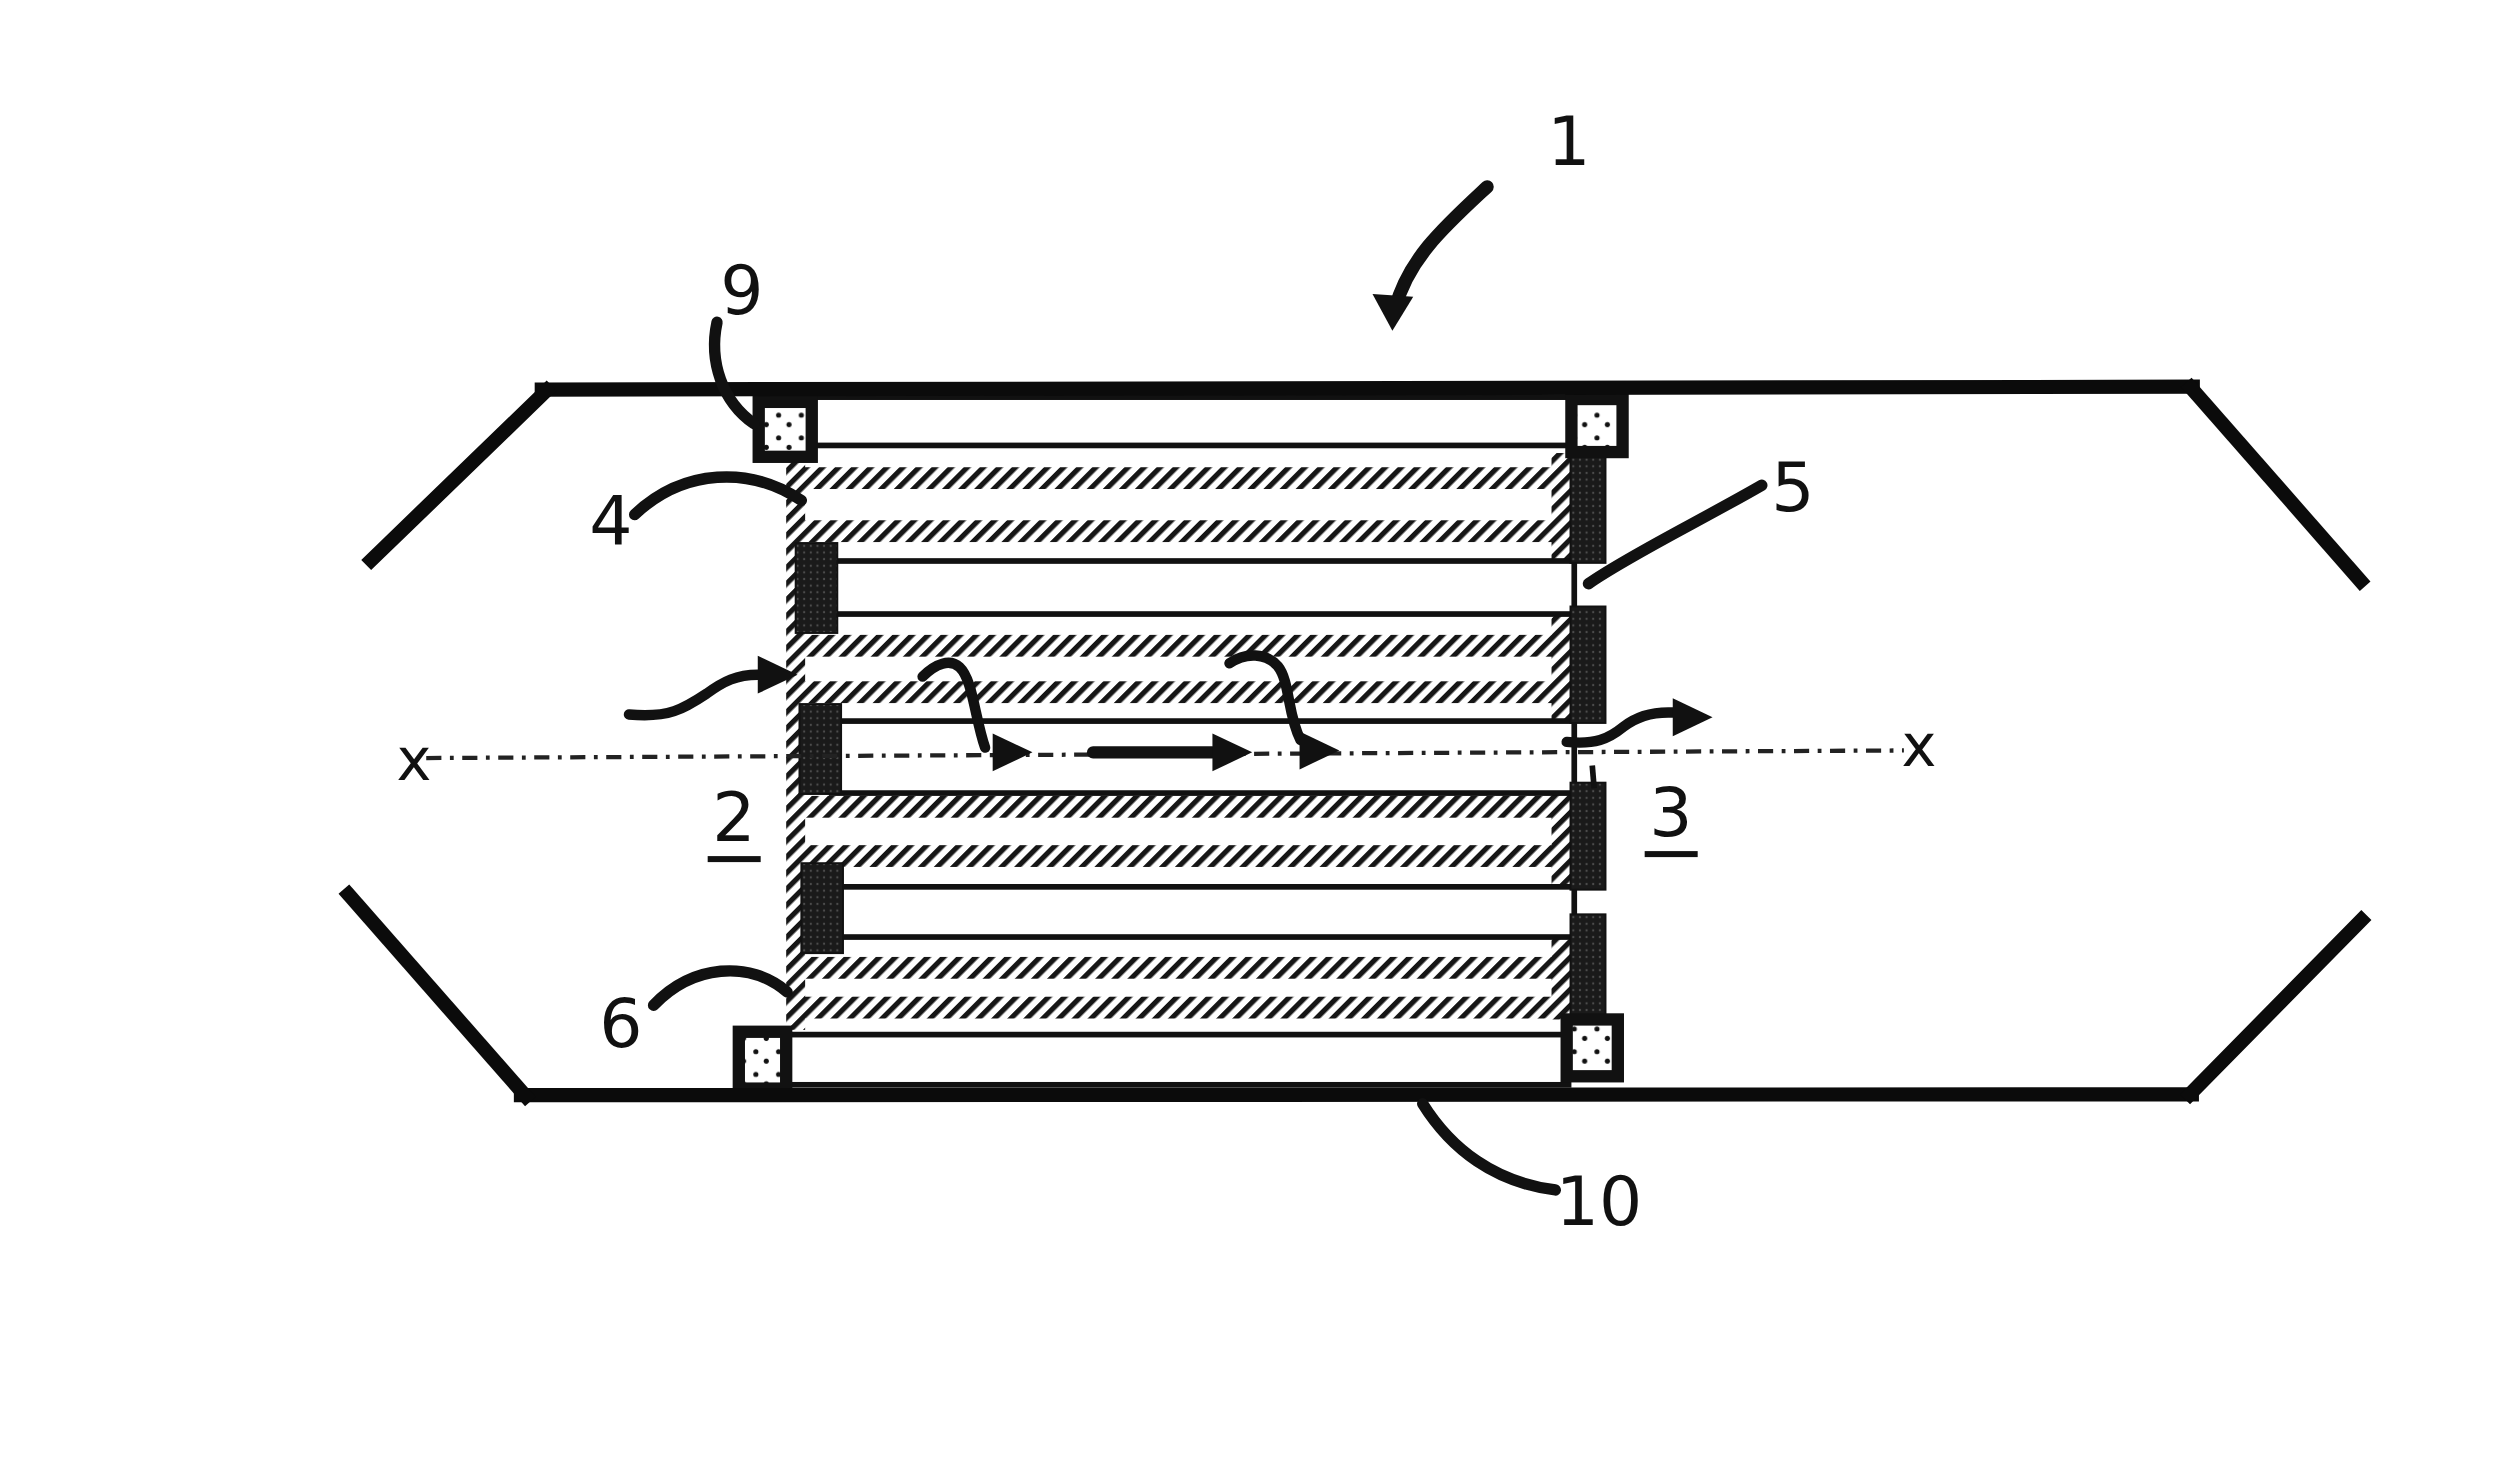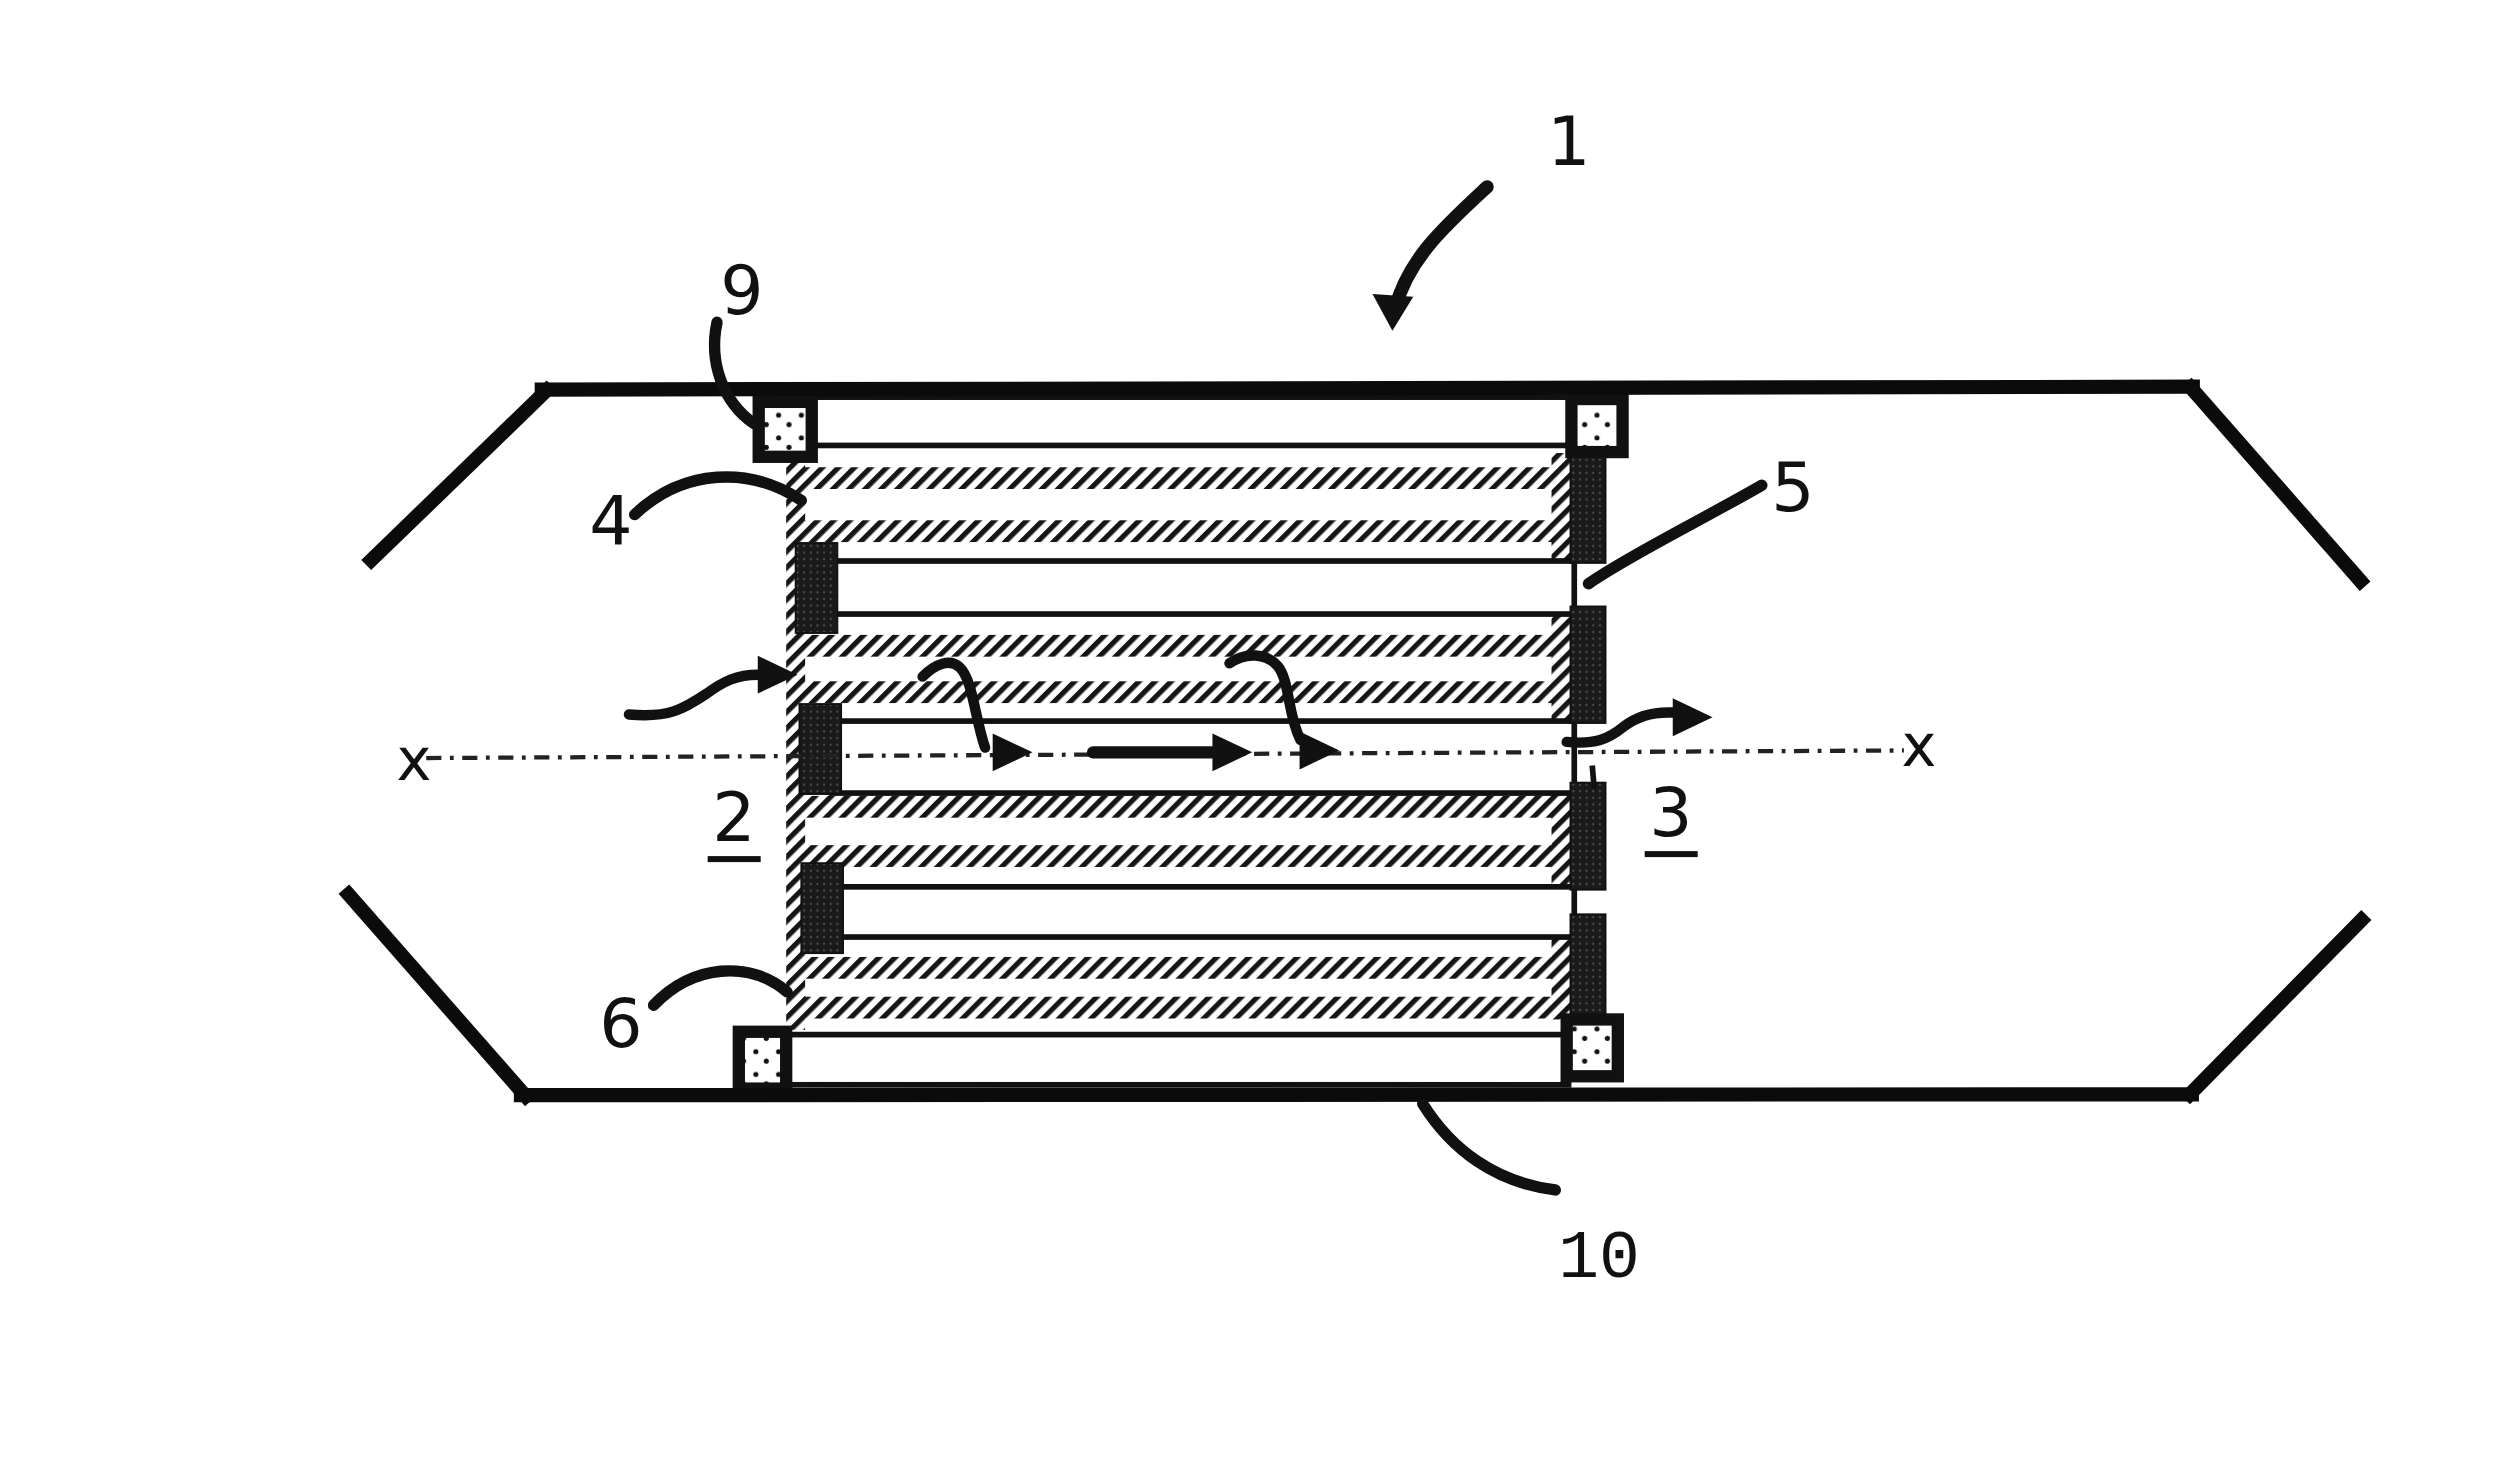--- a/index.html
+++ b/index.html
@@ -150,18 +150,18 @@
   <div class="ref-label" style="left:742px;top:291px;">9</div>
   <div class="ref-label" style="left:611px;top:522px;">4</div>
   <div class="ref-label" style="left:1793px;top:488px;">5</div>
   <div class="ref-label underlined" style="left:734px;top:823px;">
     <span>2</span>
   </div>
   <div class="ref-label underlined" style="left:1671px;top:818px;">
     <span>3</span>
   </div>
   <div class="ref-label" style="left:621px;top:1024px;">6</div>
-  <div class="ref-label" style="left:1599px;top:1259px;font-family:Liberation Mono, monospace;">10</div>
+  <div class="ref-label" style="left:1599px;top:1202px;">10</div>
   <div class="ref-label small" style="left:414px;top:759px;">x</div>
   <div class="ref-label small" style="left:1919px;top:745px;">x</div>
 
 </div>
 
 
 </body></html>

